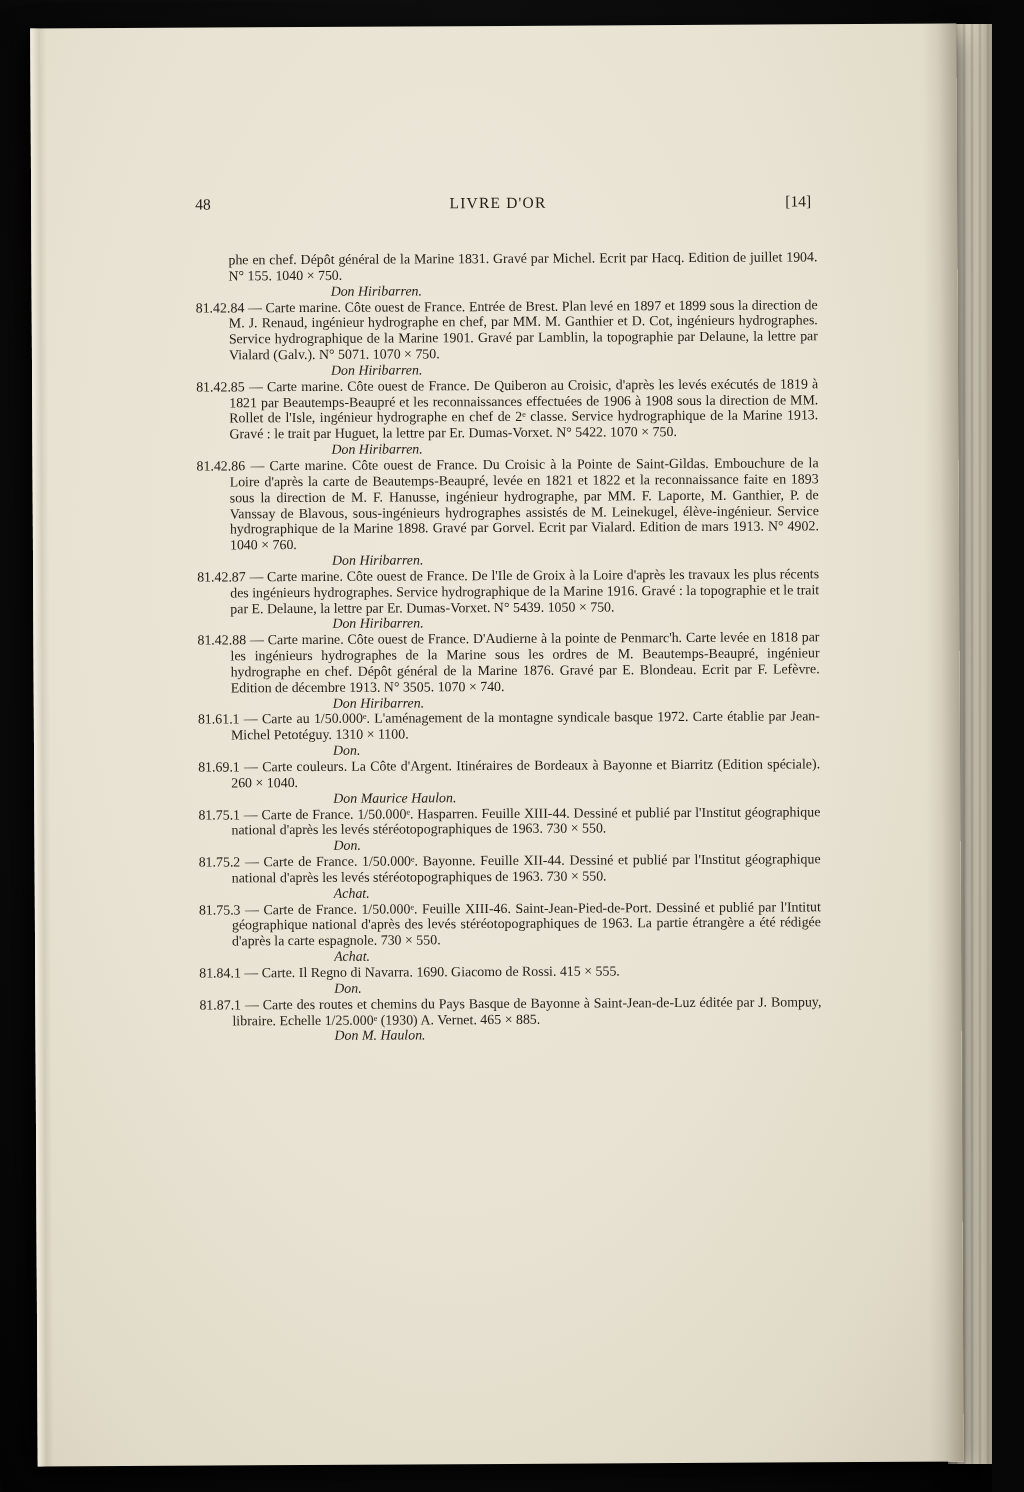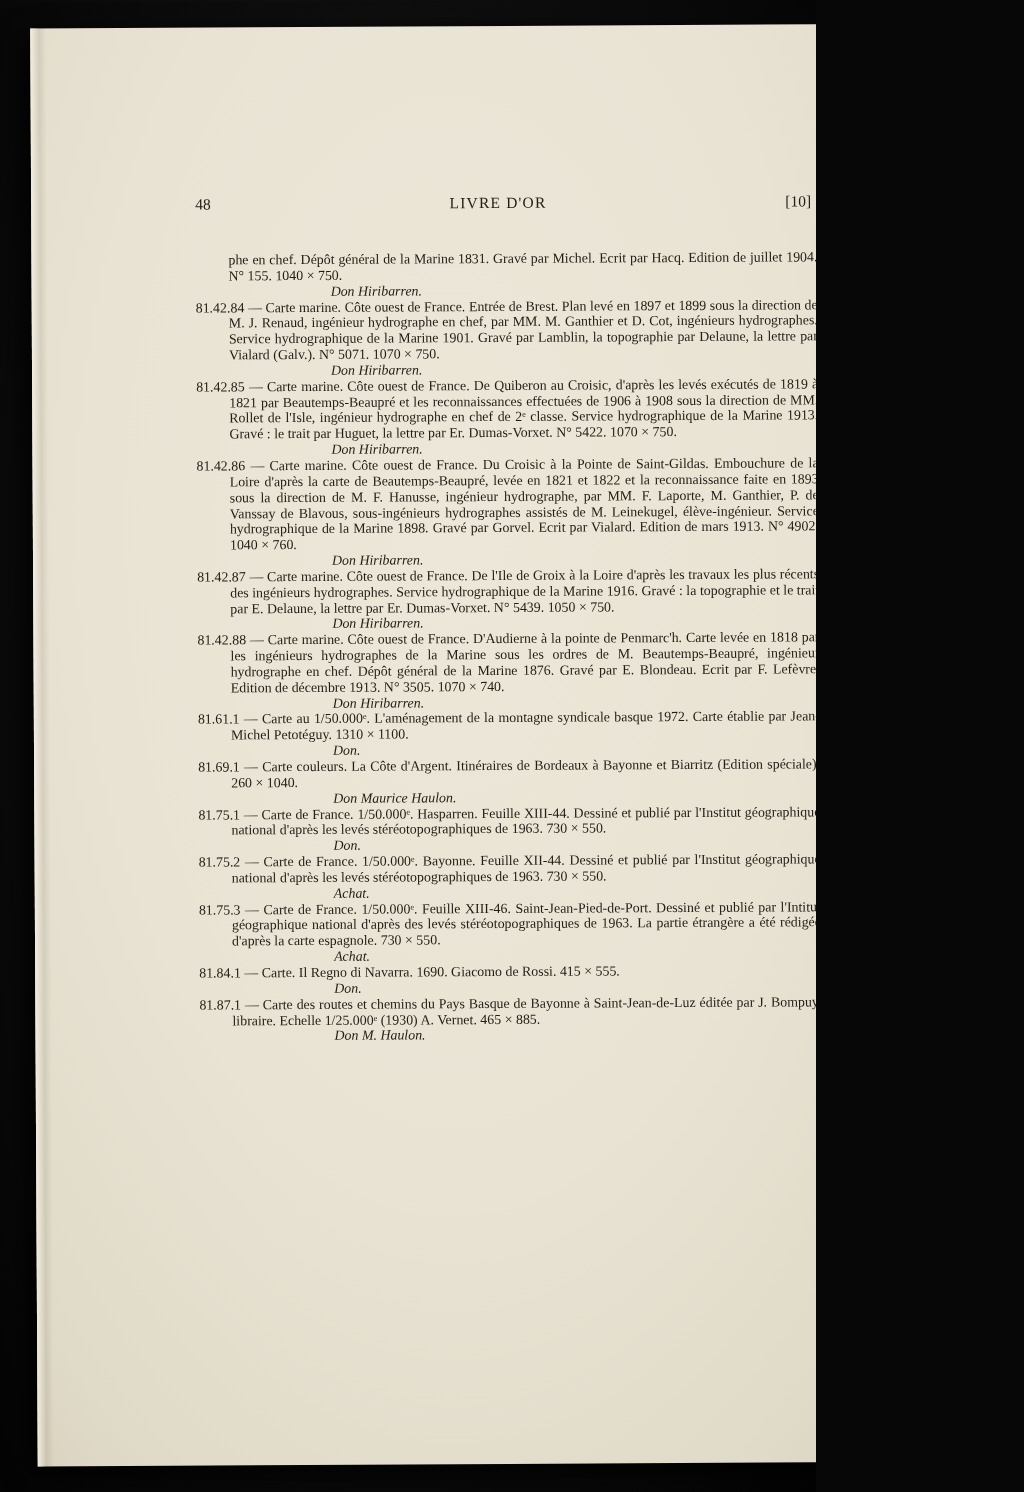--- a/index.html
+++ b/index.html
@@ -3,21 +3,21 @@
 <meta charset="utf-8">
 <style>
   html, body {
     margin: 0; padding: 0;
     background: #070707;
     width: 1024px; height: 1492px;
     overflow: hidden;
   }
   .scene {
     position: relative;
-    width: 816px; height: 1492px;
+    width: 992px; height: 1492px;
     background: radial-gradient(ellipse at 48% 40%, #181817 0%, #0c0c0c 60%, #040404 100%);
     overflow: hidden;
     font-family: "Liberation Serif", "DejaVu Serif", serif;
   }
   .page-stack {
     position: absolute;
     left: 948px; top: 24px;
     width: 56px; height: 1440px;
     background:
       repeating-linear-gradient(90deg,
@@ -83,21 +83,21 @@
 </head>
 <body>
 
 <div class="scene">
   <div class="page-stack"></div>
 
   <div class="page">
     <div class="running-head">
       <span class="pagenum">48</span>
       <span class="title">LIVRE D'OR</span>
-      <span class="bracket">[10]</span>
+      <span class="bracket">[14]</span>
     </div>
 
     <div class="entries">
   <div class="entry">
     <p class="entry-body no-number"><span class="entry-text">phe en chef. Dépôt général de la Marine 1831. Gravé par Michel. Ecrit par Hacq. Edition de juillet 1904. N° 155. 1040 × 750.</span></p>
     <div class="entry-donation">Don Hiribarren.</div>
   </div>
 
   <div class="entry">
     <p class="entry-body"><span class="entry-number">81.42.84</span><span class="entry-dash"> — </span><span class="entry-text">Carte marine. Côte ouest de France. Entrée de Brest. Plan levé en 1897 et 1899 sous la direction de M. J. Renaud, ingénieur hydrographe en chef, par MM. M. Ganthier et D. Cot, ingénieurs hydrographes. Service hydrographique de la Marine 1901. Gravé par Lamblin, la topographie par Delaune, la lettre par Vialard (Galv.). N° 5071. 1070 × 750.</span></p>

